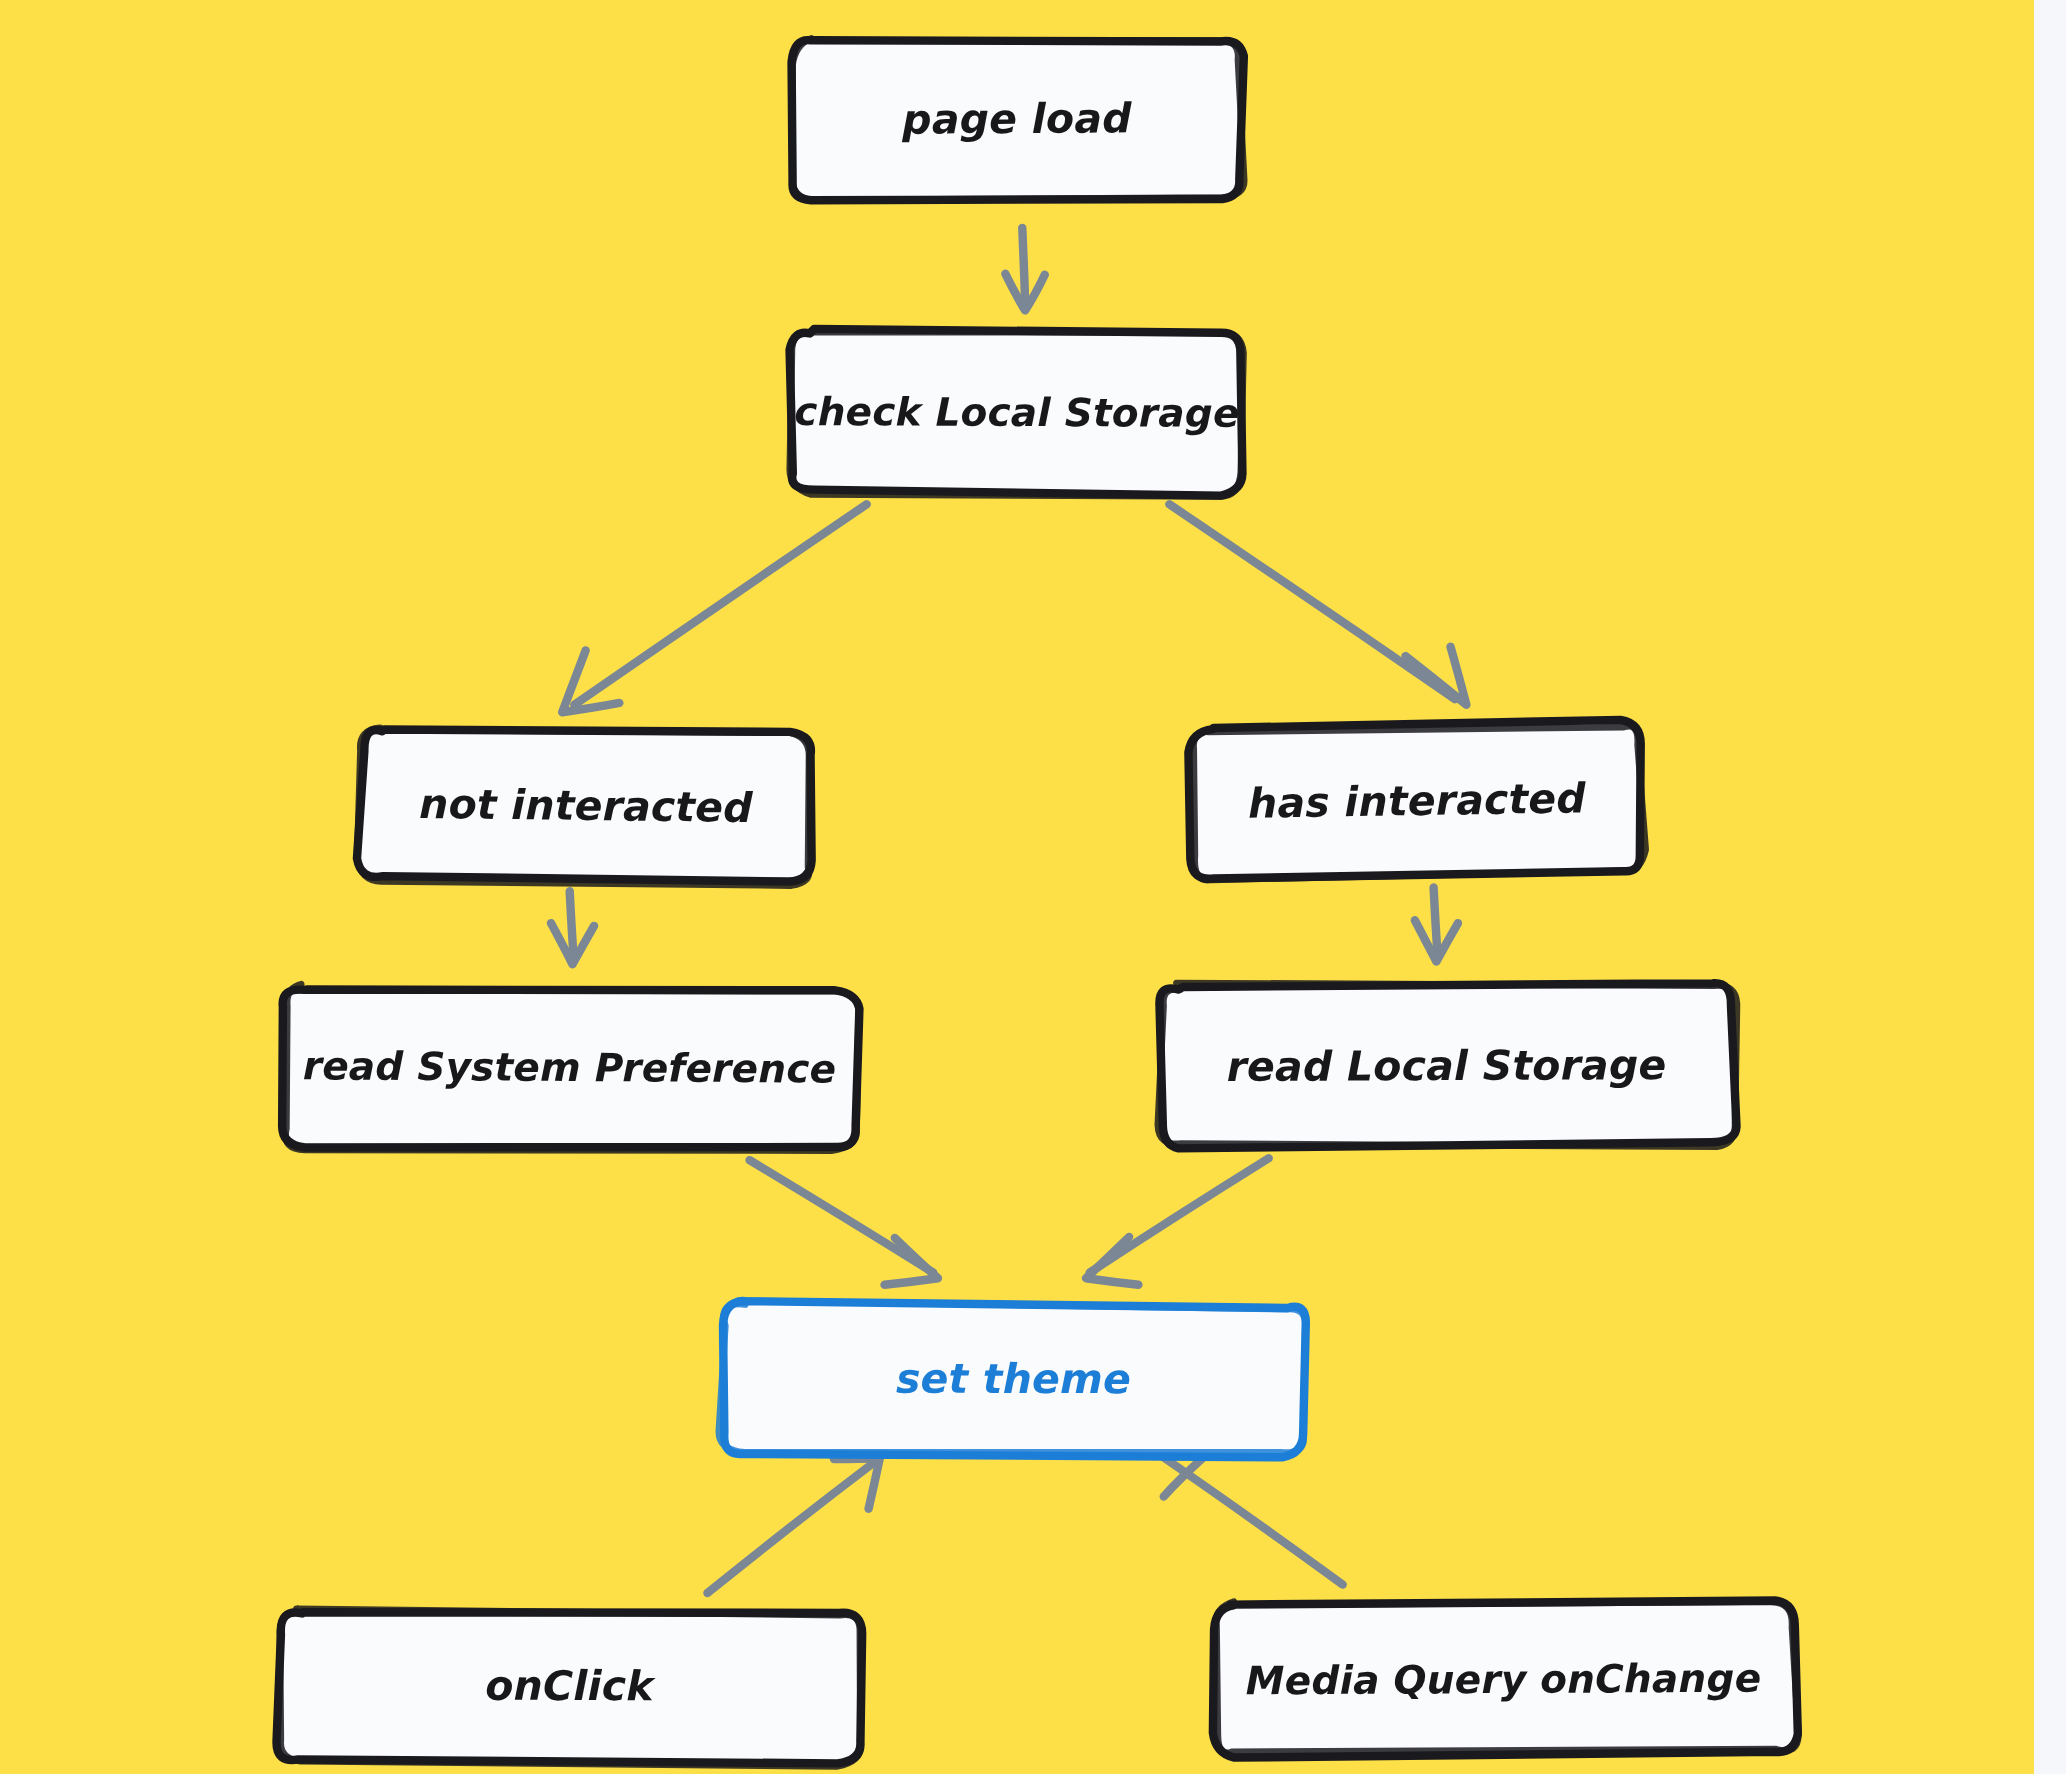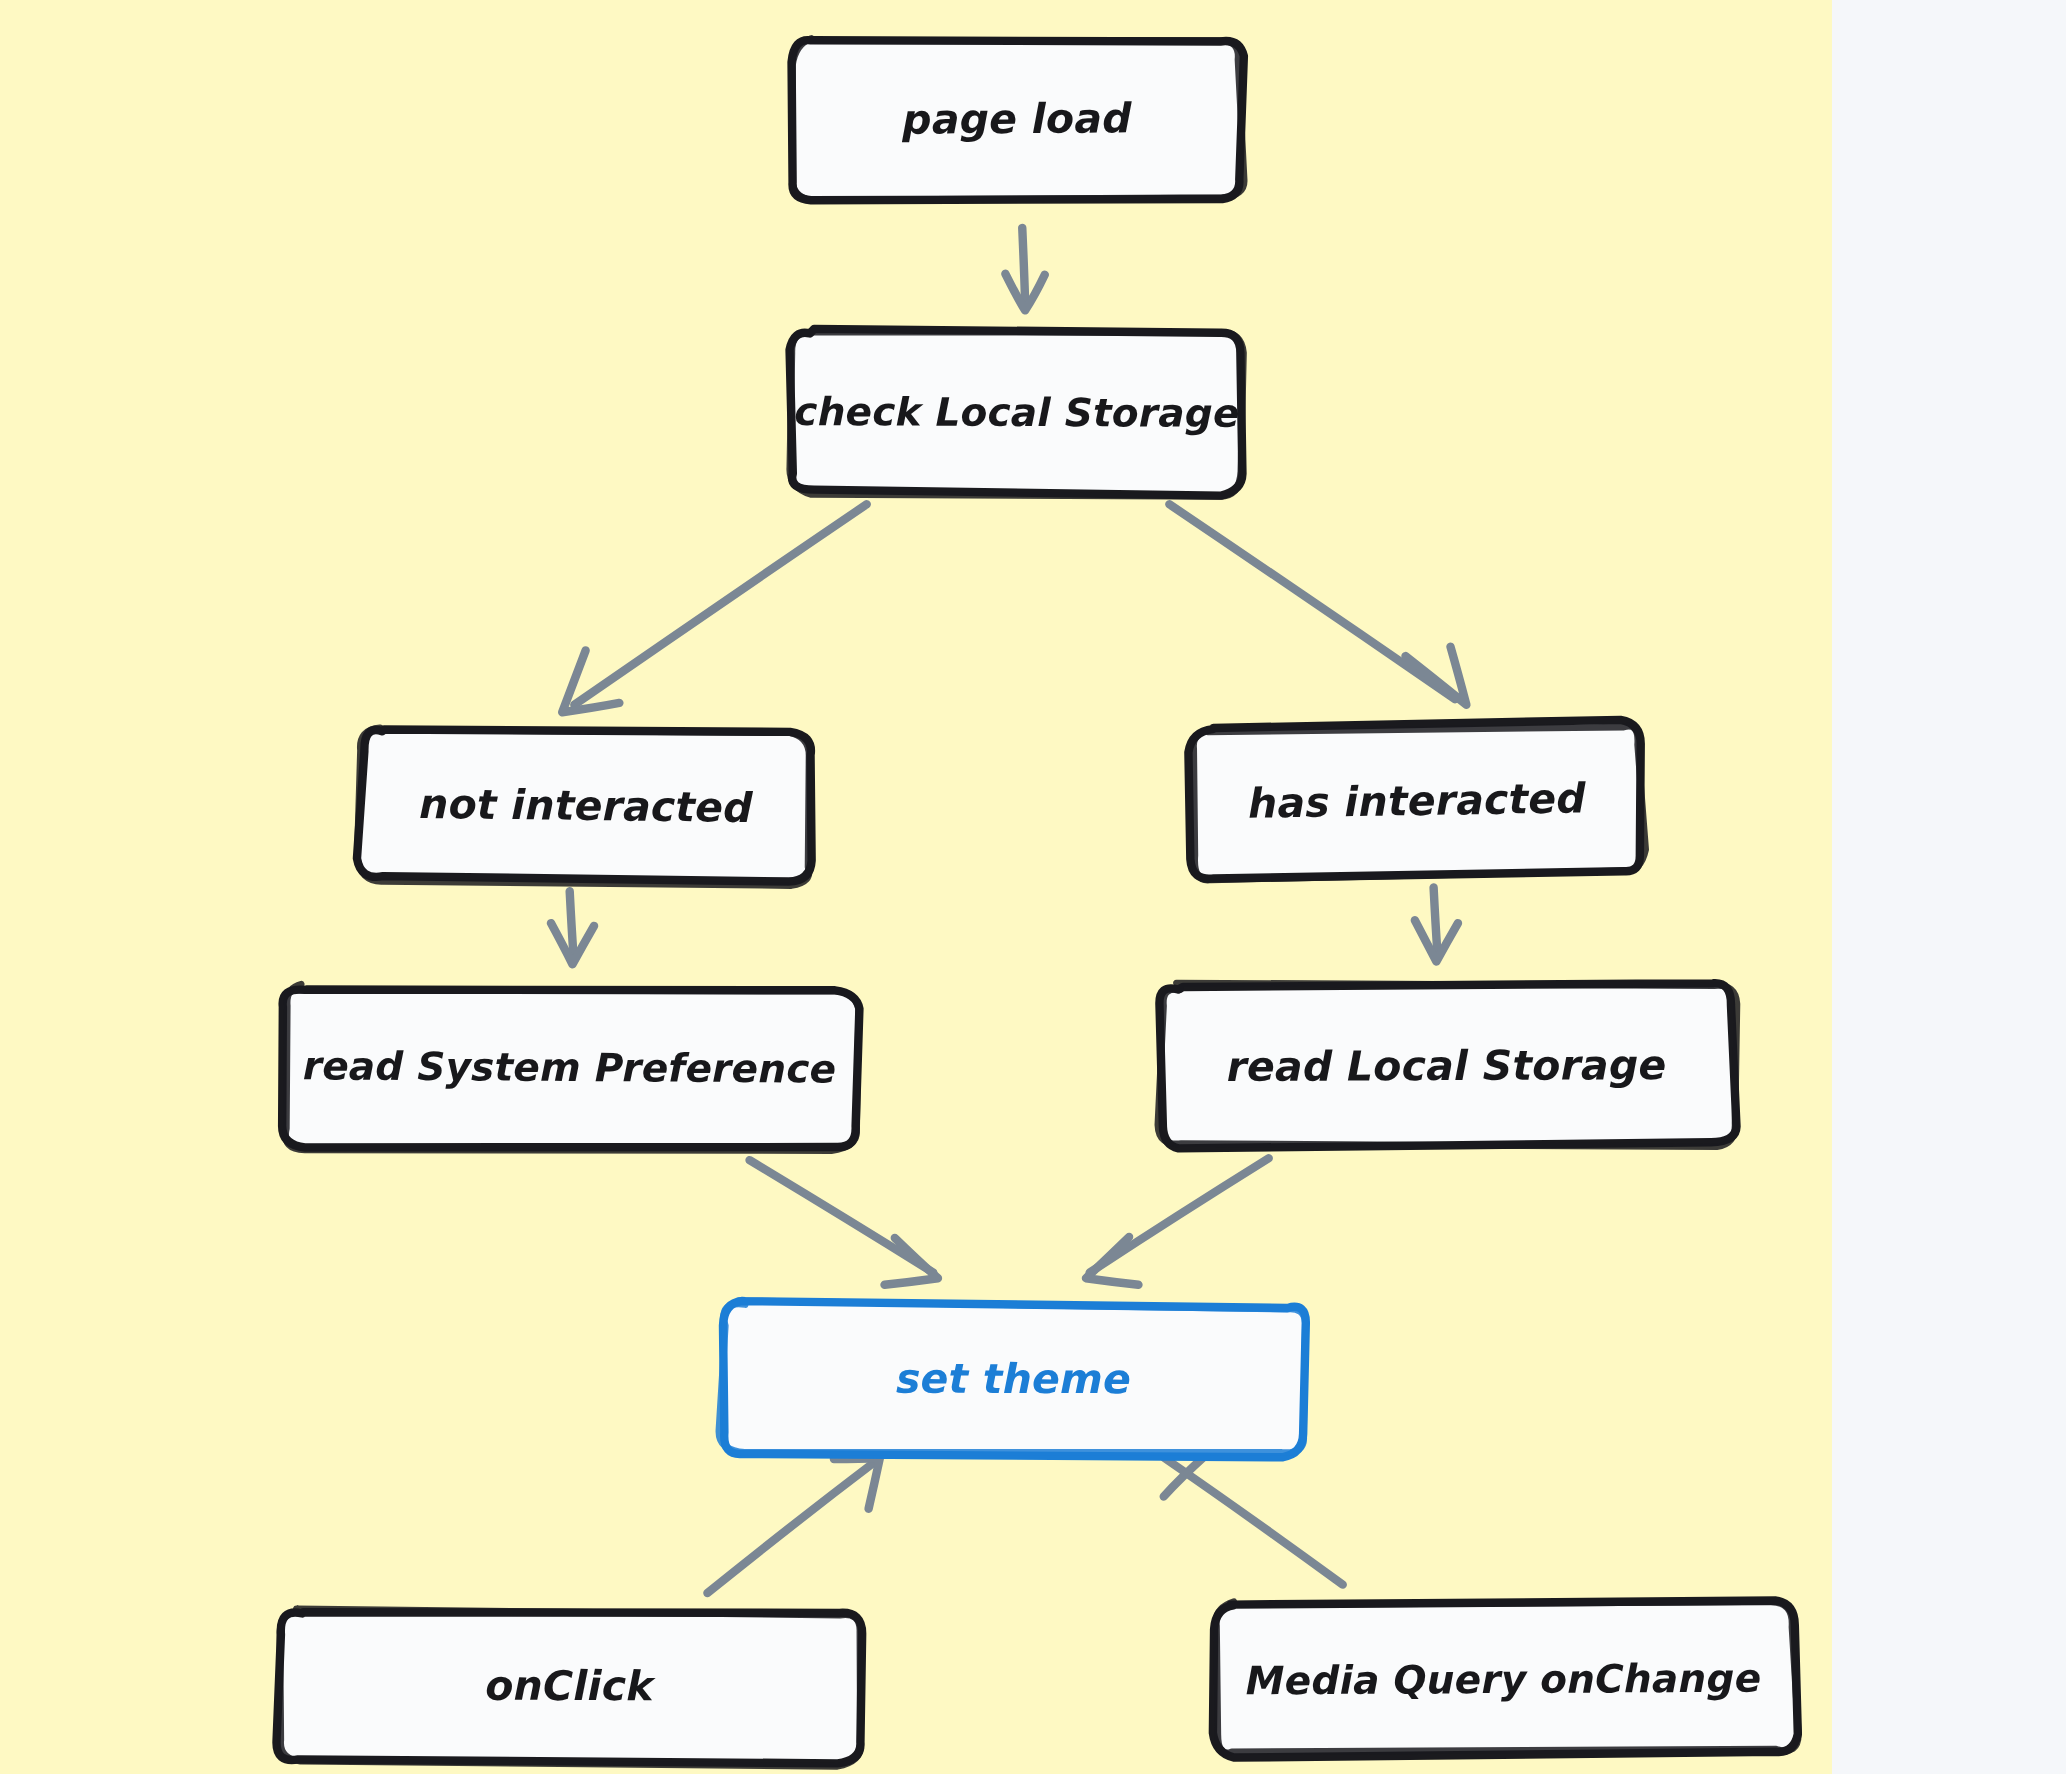--- a/index.html
+++ b/index.html
@@ -2,23 +2,23 @@
 <html style="font-size:15px"><head>
 <meta charset="utf-8">
 <style>
   html, body {
     margin: 0;
     padding: 0;
     background: #f5f7fa;
   }
   #canvas {
     position: relative;
-    width: 1832px;
+    width: 2034px;
     height: 1775px;
-    background: #fef9c3;
+    background: #fde047;
     overflow: hidden;
     font-family: "DejaVu Sans", sans-serif;
   }
   #flow-svg {
     position: absolute;
     inset: 0;
     width: 2067px;
     height: 1775px;
   }
   .node-label {

